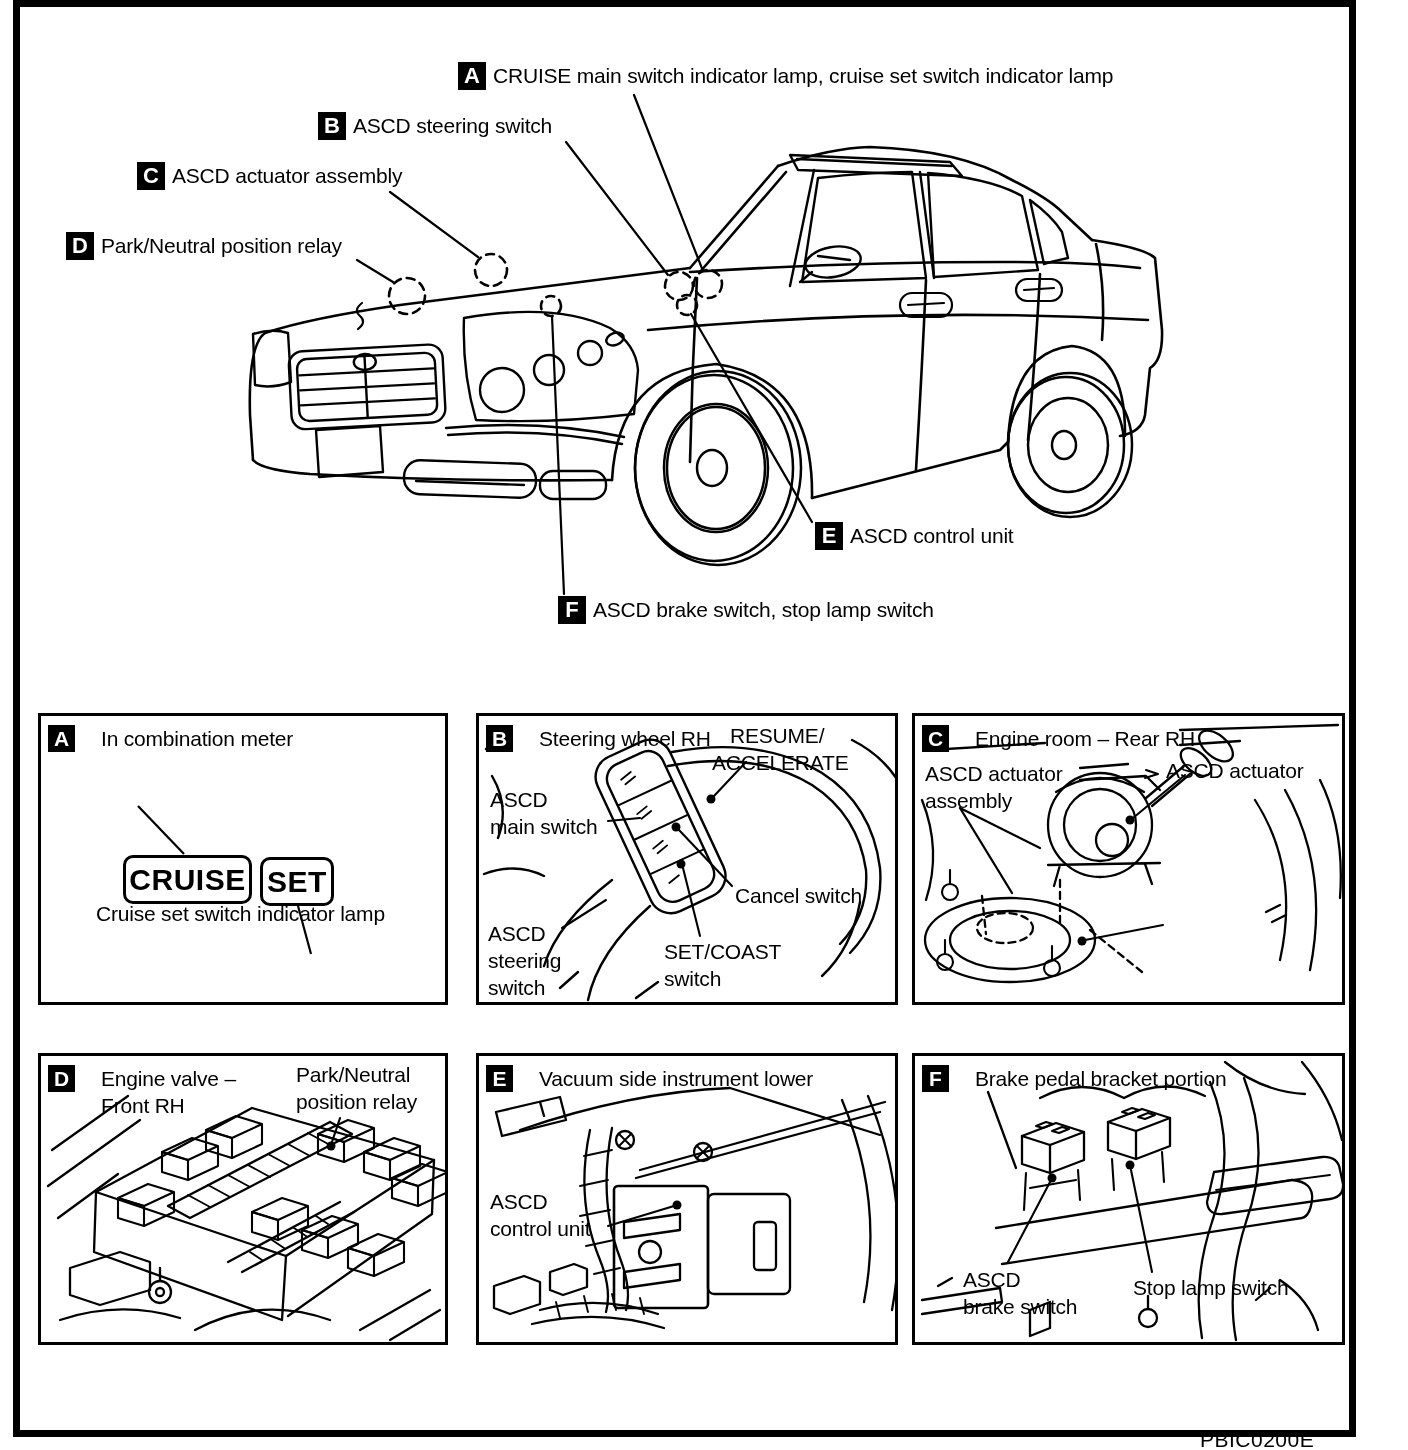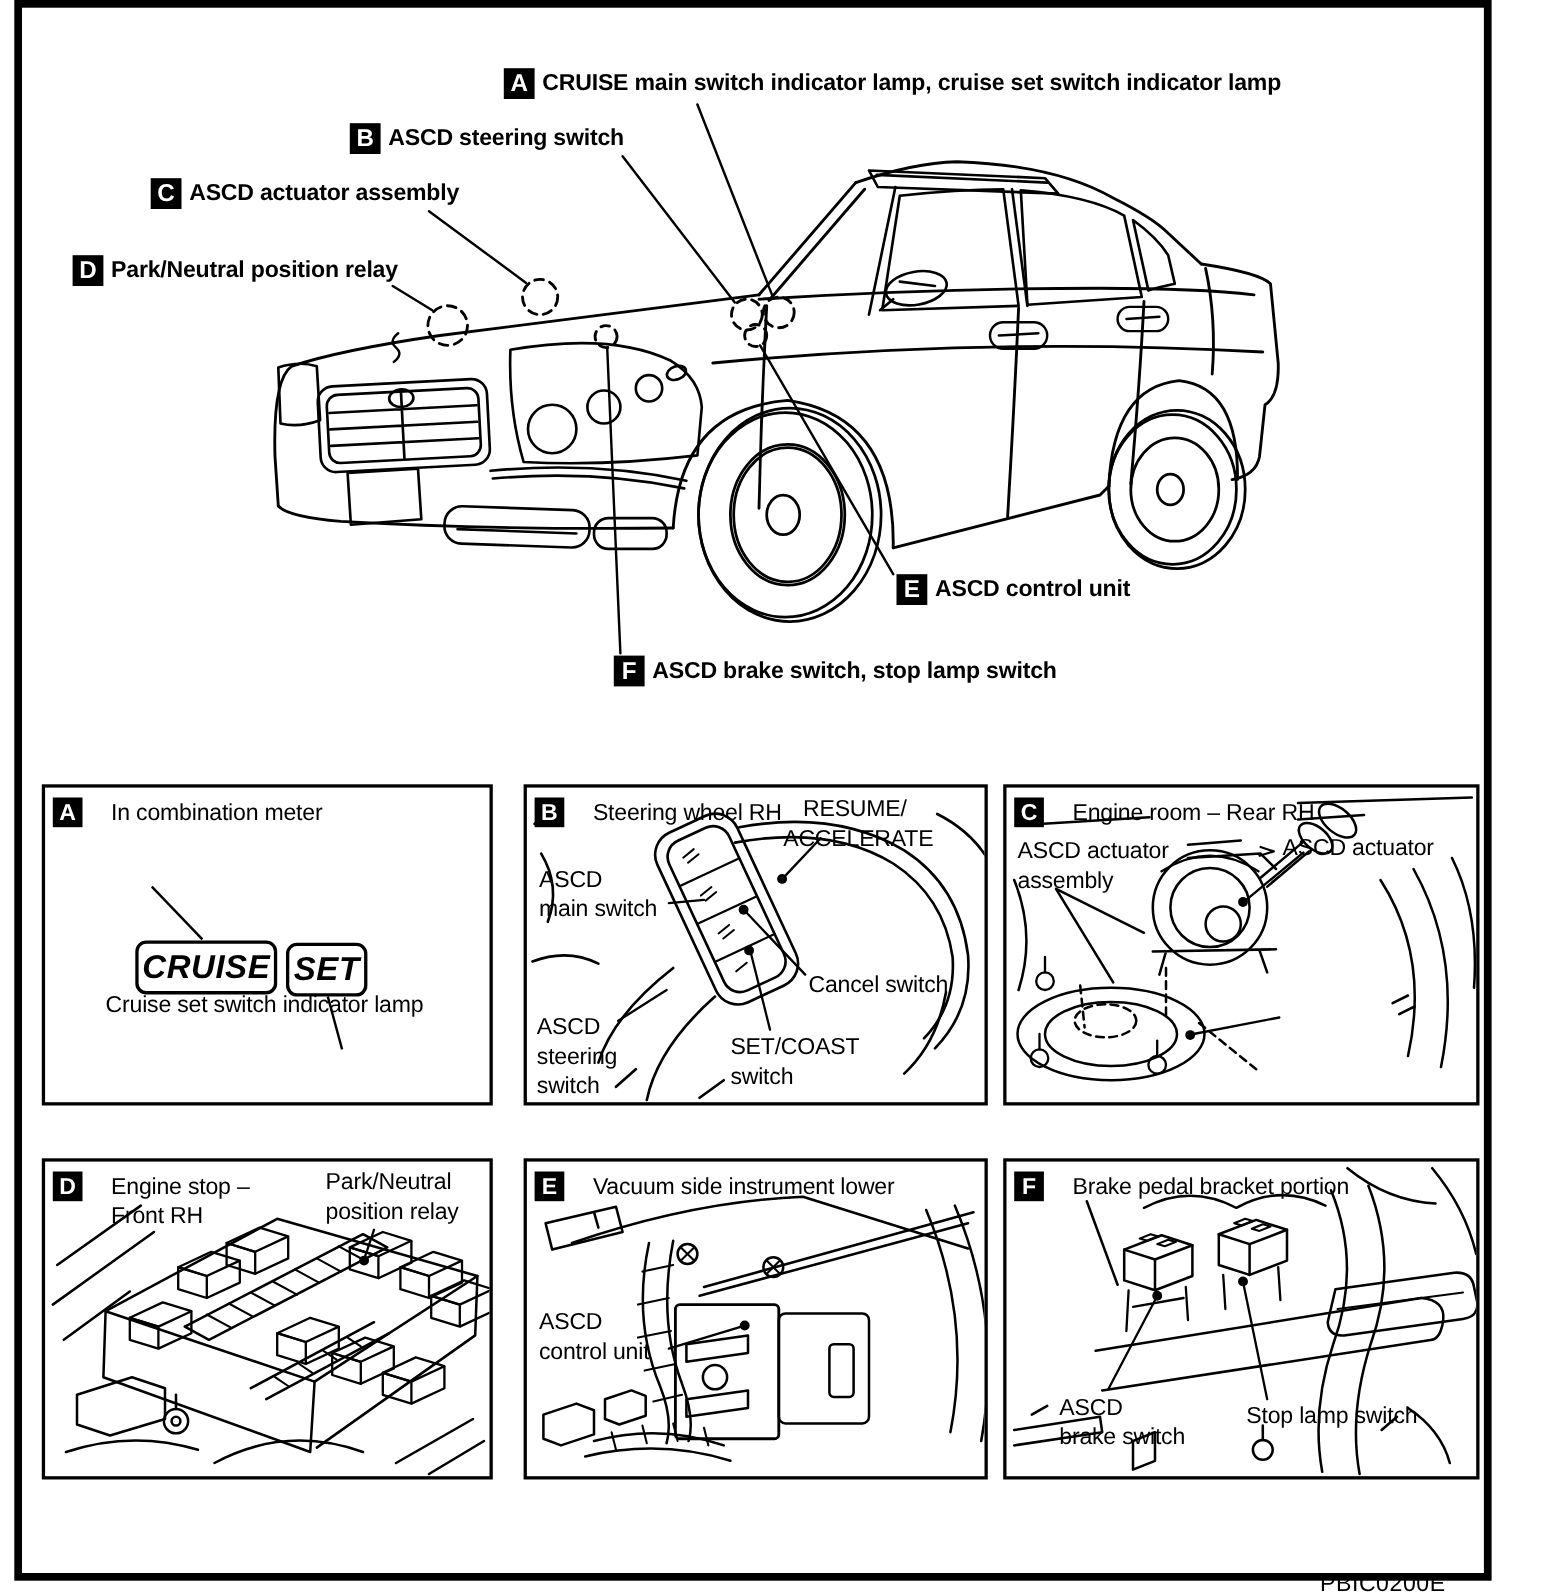--- a/index.html
+++ b/index.html
@@ -5,28 +5,28 @@
   html,body{margin:0;padding:0;background:#fff;}
   .page{position:relative;width:1408px;height:1450px;background:#fff;overflow:hidden;
         font-family:"Liberation Sans", sans-serif;color:#000;}
   .abs{position:absolute;}
   .outer-border{position:absolute;left:13px;top:0;width:1343px;height:1437px;
                 border:7px solid #000;box-sizing:border-box;}
   .badge{display:inline-block;width:28px;height:28px;background:#000;color:#fff;
          font-weight:bold;font-size:22px;line-height:28px;text-align:center;flex:0 0 auto;}
   .badge.sm{width:27px;height:27px;font-size:21px;line-height:27px;}
   .callout{position:absolute;display:flex;align-items:flex-start;gap:7px;white-space:nowrap;}
-  .callout-text{font-size:21px;line-height:28px;letter-spacing:-0.2px;font-weight:bold;}
+  .callout-text{font-size:21px;line-height:28px;letter-spacing:-0.2px;}
   .panel{position:absolute;border:3px solid #000;box-sizing:border-box;background:#fff;}
   .ptitle{position:absolute;display:flex;align-items:flex-start;gap:9px;white-space:nowrap;}
   .ptitle .tlines{font-size:21px;line-height:27px;letter-spacing:-0.2px;margin-left:17px;}
   .lbl{position:absolute;font-size:21px;line-height:27px;letter-spacing:-0.2px;white-space:nowrap;}
   .ind-box{position:absolute;border:3.5px solid #000;border-radius:10px;box-sizing:border-box;
            height:49px;display:flex;align-items:center;justify-content:center;
-           font-weight:bold;font-size:30px;letter-spacing:0.5px;background:#fff;font-style:italic;}
+           font-weight:bold;font-size:30px;letter-spacing:0.5px;background:#fff;}
   .code{position:absolute;font-size:21px;letter-spacing:0.5px;text-align:left;margin-top:28px;}
   svg{display:block;}
 </style>
 </head>
 <body>
 
 <div class="page">
   <div class="outer-border"></div>
 
   <svg class="abs" style="left:0;top:0" width="1408" height="700" viewBox="0 0 1408 700">
@@ -336,21 +336,21 @@
     <use href="#relaycube" x="318" y="1134"></use>
     <use href="#relaycube" x="364" y="1152"></use>
     <use href="#relaycube" x="392" y="1178"></use>
     <use href="#relaycube" x="252" y="1212"></use>
     <use href="#relaycube" x="302" y="1230"></use>
     <use href="#relaycube" x="348" y="1248"></use>
   </svg>
   <div class="ptitle" style="left:48px;top:1065px">
     <span class="badge sm">D</span>
     <div class="tlines">
-      <div>Engine stop –</div>
+      <div>Engine valve –</div>
       <div>Front RH</div>
     </div>
   </div>
   <div class="lbl" style="left:296px;top:1061px">
     <div>Park/Neutral</div>
     <div>position relay</div>
   </div>
 
   <div class="panel" style="left:476px;top:1053px;width:422px;height:292px"></div>
   <svg class="abs" style="left:479px;top:1056px" width="416" height="286" viewBox="479 1056 416 286">

